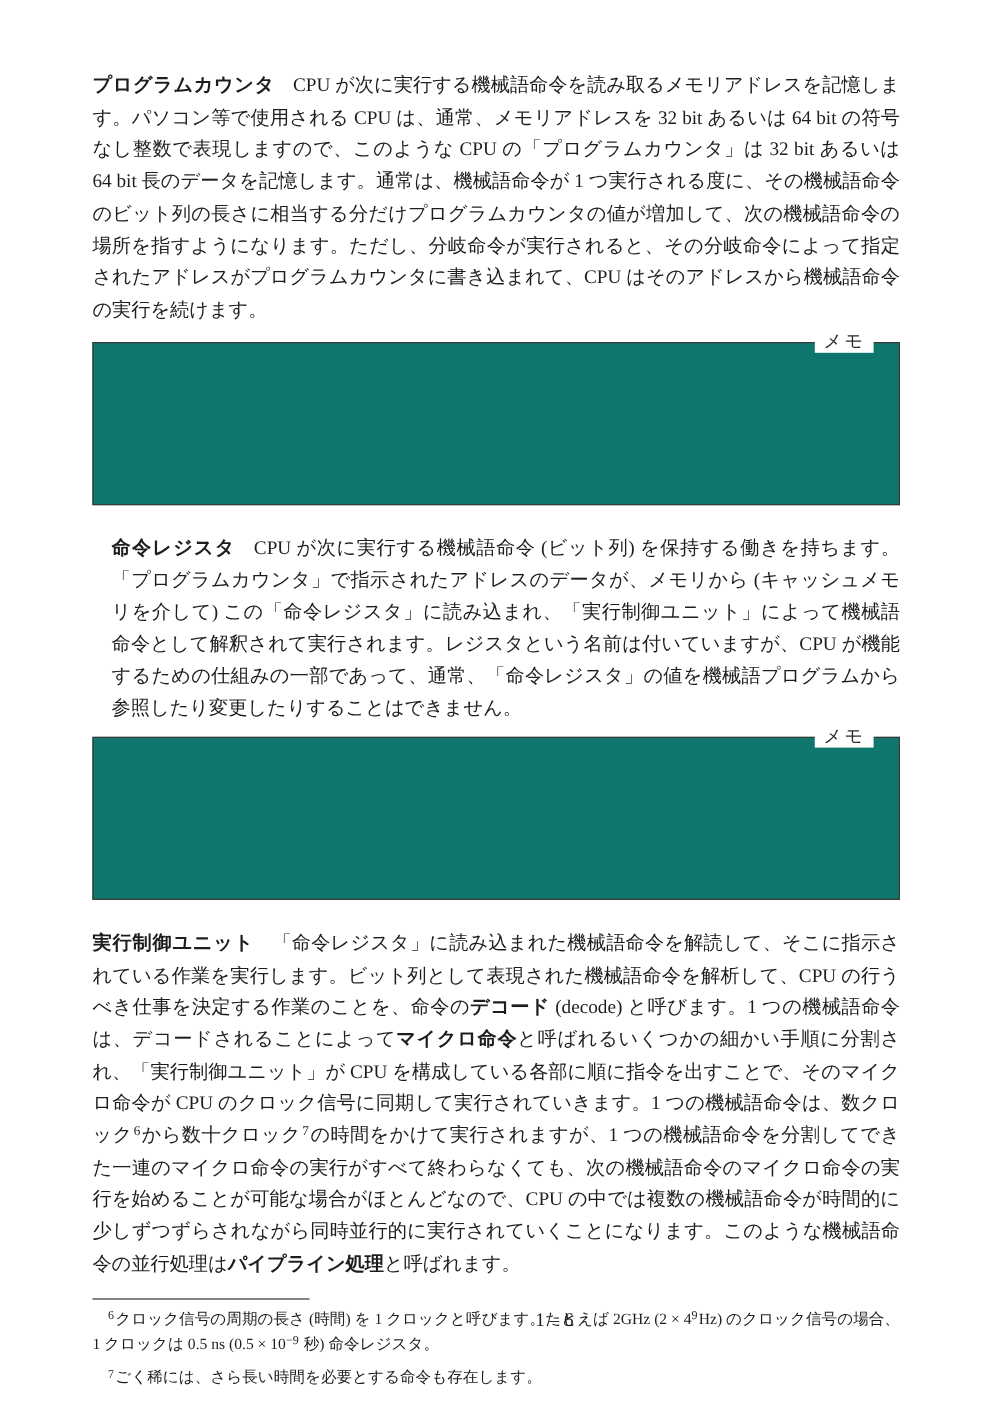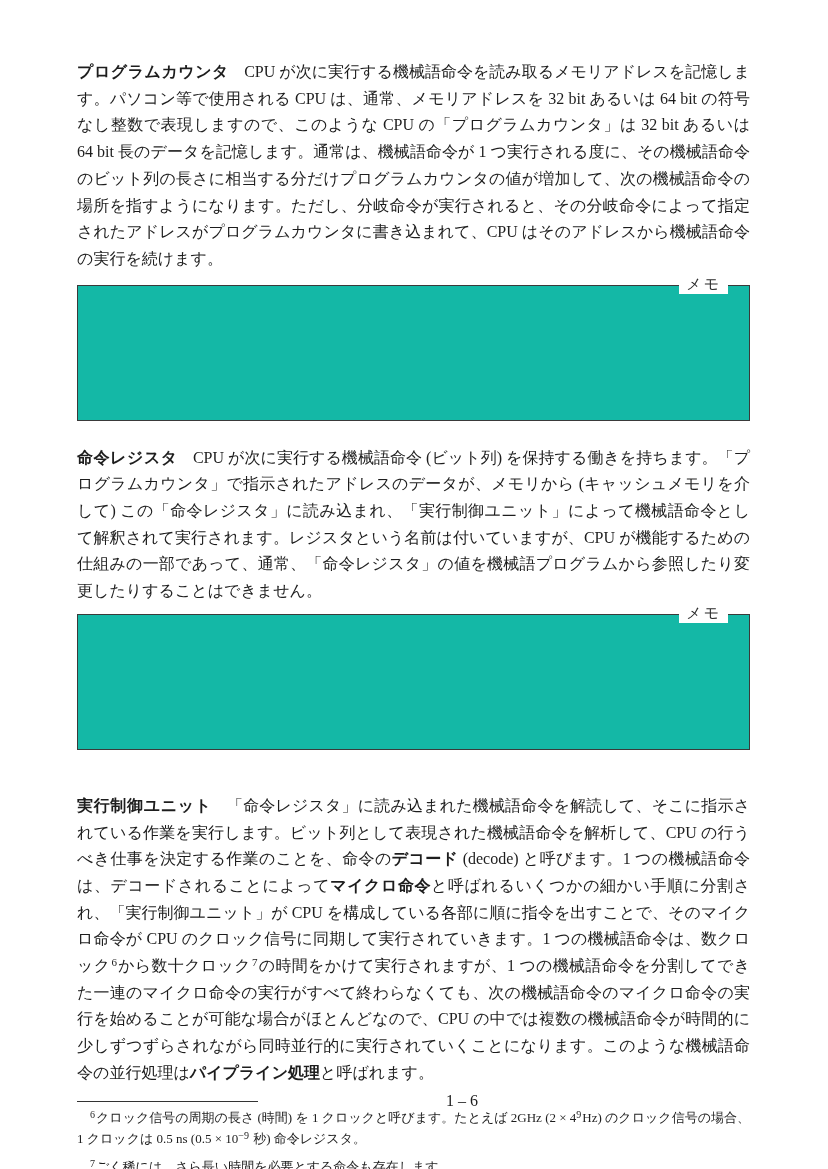--- a/index.html
+++ b/index.html
@@ -28,36 +28,36 @@
   }
   .gothic {
     font-family: Liberation Serif, serif;
     font-weight: 700;
   }
   .term { margin-right: 0.95em; letter-spacing: 0.5px; }
   .memo-box {
     position: relative;
     height: 134px;
     border: 1.4px solid #3a3a3a;
-    background: #14b8a6;
+    background: #0f766e;
   }
   .memo-box .memo-label {
     position: absolute;
     top: -11px;
     right: 21px;
     padding: 0 7px;
     background: #ffffff;
     font-size: 15px;
     letter-spacing: 2px;
     color: #2a2a2a;
   }
   .memo-1 { margin-top: 12px; }
-  .para-2 { margin-top: 24px; }
+  .para-2 { margin-top: 24px; margin-left: 16px; }
   .memo-2 { margin-top: 9px; }
-  .para-3 { margin-top: 43px; }
+  .para-3 { margin-top: 24px; }
   .sup {
     font-size: 11px;
     position: relative;
     top: -5px;
     margin: 0 1px;
     line-height: 0;
   }
   .footnote-rule {
     width: 181px;
     height: 0;

